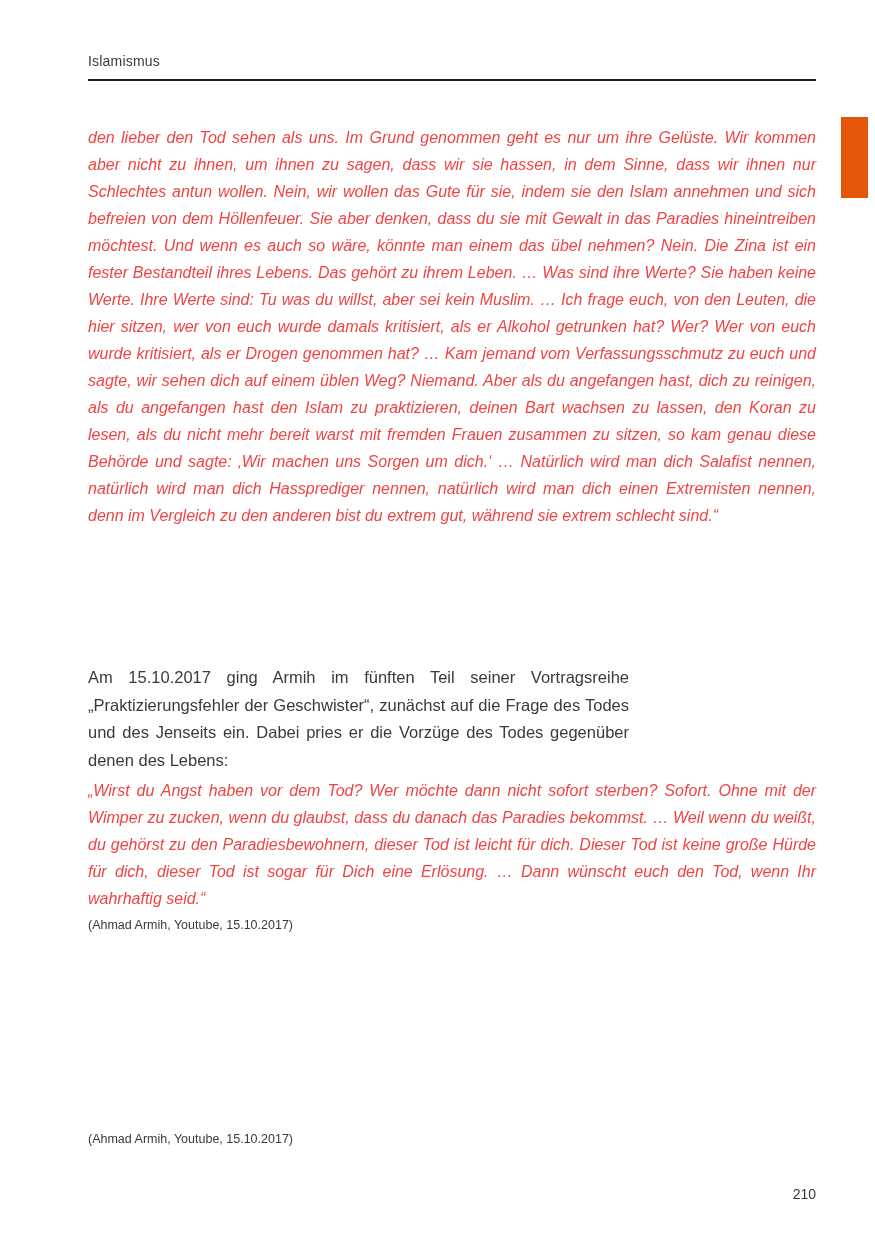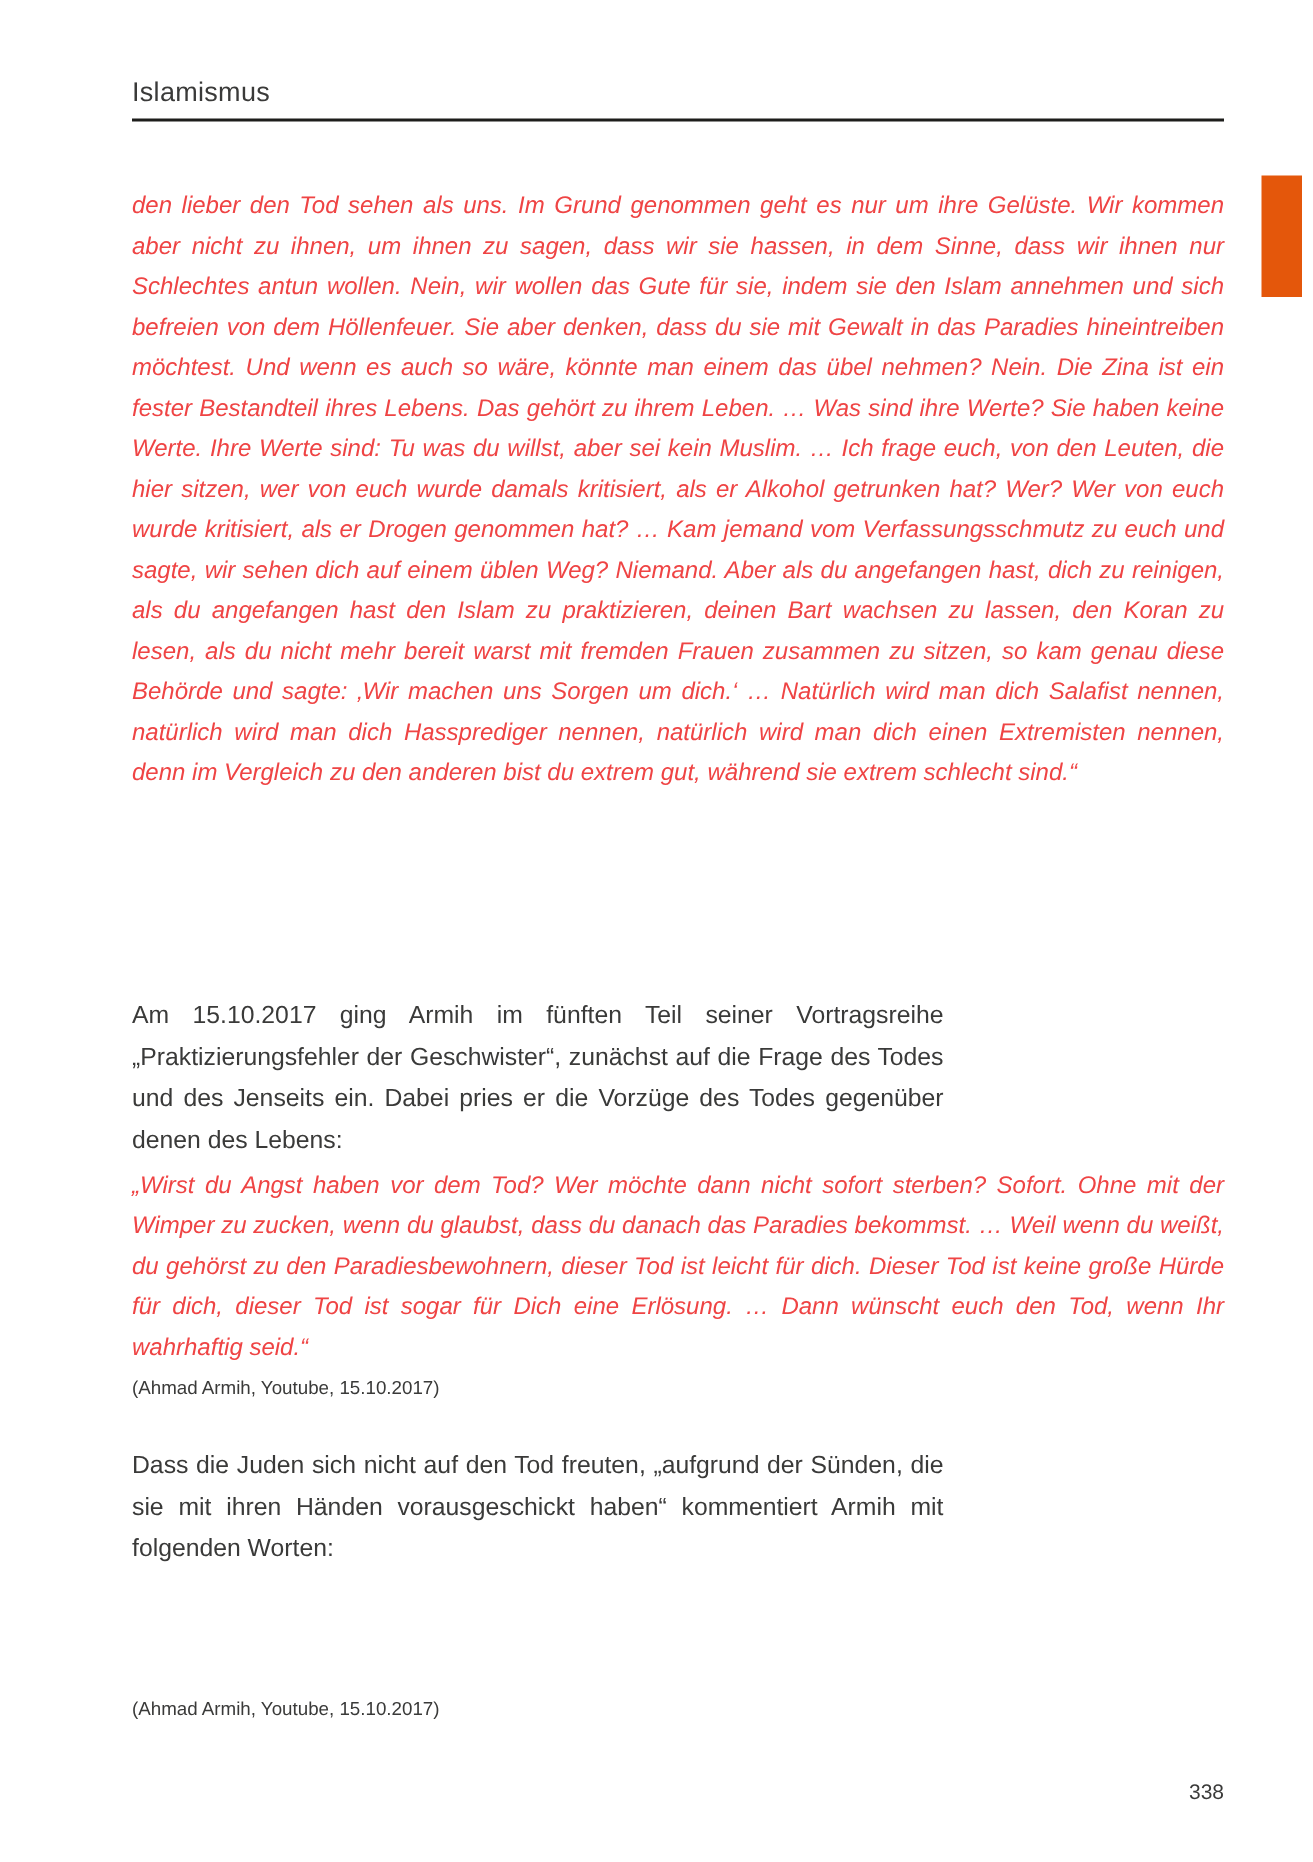--- a/index.html
+++ b/index.html
@@ -12,21 +12,21 @@
     width: 875px;
     height: 1241px;
     background: #ffffff;
     font-family: "Liberation Sans", sans-serif;
     overflow: hidden;
   }
   .running-head {
     position: absolute;
     left: 88px;
     top: 52px;
-    font-size: 18px;
+    font-size: 14px;
     line-height: 18px;
     color: #3a3a39;
     letter-spacing: 0.2px;
   }
   .head-rule {
     position: absolute;
     left: 88px;
     top: 79px;
     width: 728px;
     height: 2px;
@@ -103,20 +103,19 @@
 
   <p class="quote quote-1">den lieber den Tod sehen als uns. Im Grund genommen geht es nur um ihre Gelüste. Wir kommen aber nicht zu ihnen, um ihnen zu sagen, dass wir sie hassen, in dem Sinne, dass wir ihnen nur Schlechtes antun wollen. Nein, wir wollen das Gute für sie, indem sie den Islam annehmen und sich befreien von dem Höllenfeuer. Sie aber denken, dass du sie mit Gewalt in das Paradies hineintreiben möchtest. Und wenn es auch so wäre, könnte man einem das übel nehmen? Nein. Die Zina ist ein fester Bestandteil ihres Lebens. Das gehört zu ihrem Leben. … Was sind ihre Werte? Sie haben keine Werte. Ihre Werte sind: Tu was du willst, aber sei kein Muslim. … Ich frage euch, von den Leuten, die hier sitzen, wer von euch wurde damals kritisiert, als er Alkohol getrunken hat? Wer? Wer von euch wurde kritisiert, als er Drogen genommen hat? … Kam jemand vom Verfassungsschmutz zu euch und sagte, wir sehen dich auf einem üblen Weg? Niemand. Aber als du angefangen hast, dich zu reinigen, als du angefangen hast den Islam zu praktizieren, deinen Bart wachsen zu lassen, den Koran zu lesen, als du nicht mehr bereit warst mit fremden Frauen zusammen zu sitzen, so kam genau diese Behörde und sagte: ‚Wir machen uns Sorgen um dich.‘ … Natürlich wird man dich Salafist nennen, natürlich wird man dich Hassprediger nennen, natürlich wird man dich einen Extremisten nennen, denn im Vergleich zu den anderen bist du extrem gut, während sie extrem schlecht sind.“</p>
 
 
   <p class="body-para body-para-1">Am 15.10.2017 ging Armih im fünften Teil seiner Vortragsreihe „Praktizierungsfehler der Geschwister“, zunächst auf die Frage des Todes und des Jenseits ein. Dabei pries er die Vorzüge des Todes gegenüber denen des Lebens:</p>
 
   <p class="quote quote-2">„Wirst du Angst haben vor dem Tod? Wer möchte dann nicht sofort sterben? Sofort. Ohne mit der Wimper zu zucken, wenn du glaubst, dass du danach das Paradies bekommst. … Weil wenn du weißt, du gehörst zu den Paradiesbewohnern, dieser Tod ist leicht für dich. Dieser Tod ist keine große Hürde für dich, dieser Tod ist sogar für Dich eine Erlösung. … Dann wünscht euch den Tod, wenn Ihr wahrhaftig seid.“</p>
 
   <p class="attribution attribution-2">(Ahmad Armih, Youtube, 15.10.2017)</p>
 
-  <p class="body-para body-para-2">Dass die Juden sich nicht auf den Tod freuten, „aufgrund der Sün­den, die sie mit ihren Händen vorausgeschickt haben“ kommentiert Armih mit folgenden Worten:</p>
 
 
   <p class="attribution attribution-3">(Ahmad Armih, Youtube, 15.10.2017)</p>
 
-  <div class="page-number">338</div>
+  <div class="page-number">210</div>
 
 </div>
 
 </body></html>

